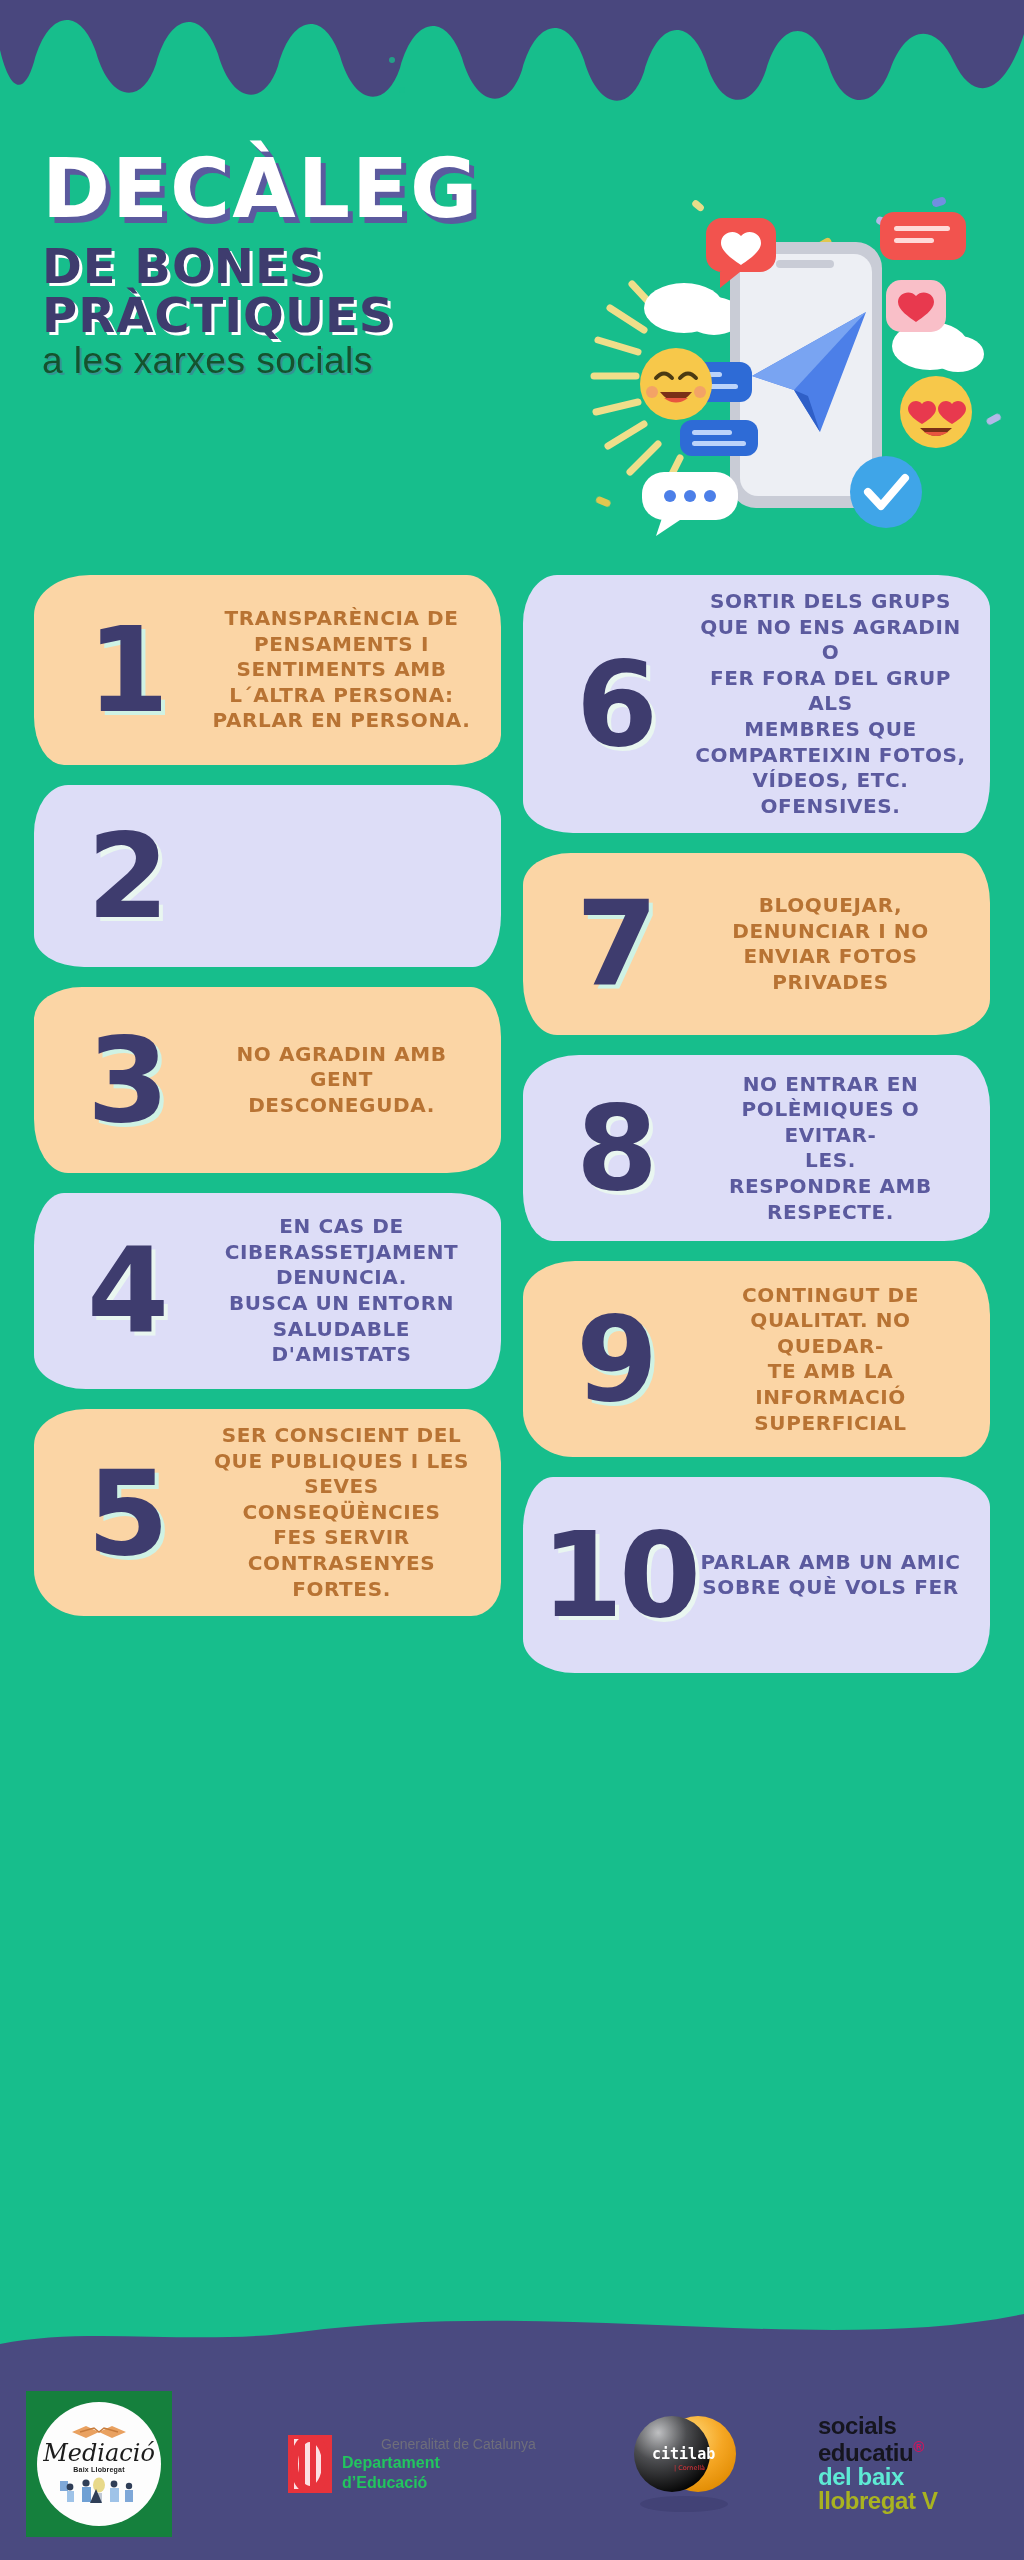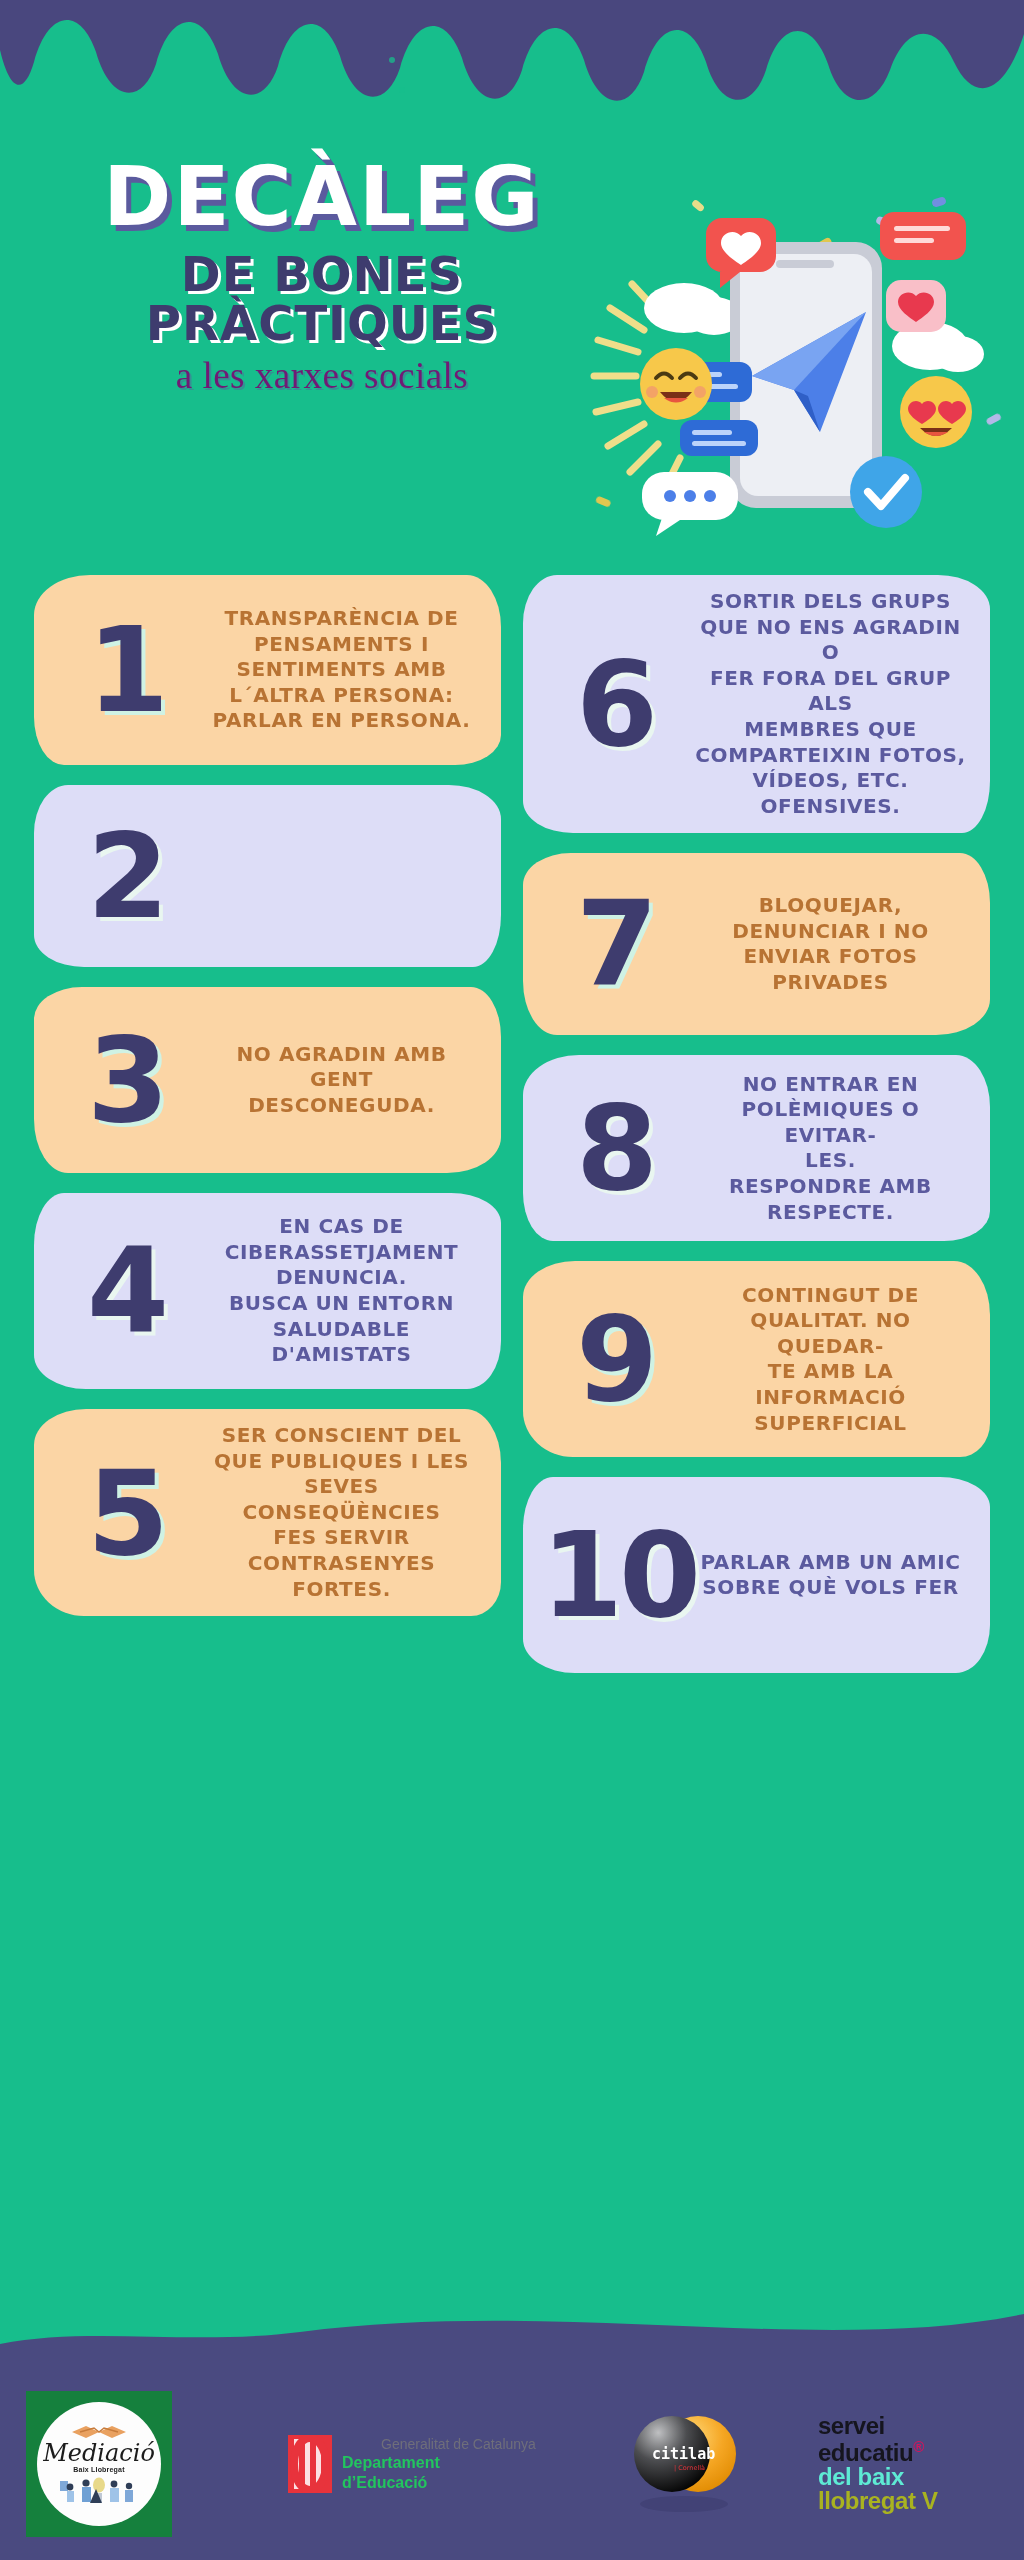--- a/index.html
+++ b/index.html
@@ -10,21 +10,21 @@
     position:relative;
     overflow:hidden;
   }
 
   
   .top-wave { position:absolute; top:0; left:0; width:1024px; height:110px; z-index:3; }
 
   
   .header { position:absolute; top:110px; left:0; width:1024px; height:450px; z-index:4; }
 
-  .title-block { position:absolute; left:42px; top:48px; width:560px;text-align:center; }
+  .title-block { position:absolute; left:42px; top:40px; width:560px; }
 
   .main-title {
     font-size:82px;
     font-weight:bold;
     letter-spacing:2px;
     color:#FFFFFF;
     line-height:0.95;
     text-shadow: 5px 6px 0 #5B5A9E;
     font-family:"DejaVu Sans", sans-serif;
   }
@@ -33,24 +33,24 @@
     font-weight:bold;
     letter-spacing:1px;
     color:#3E3C6E;
     line-height:1.02;
     text-shadow: 3px 3px 0 #FFFFFF;
     font-family:"DejaVu Sans", sans-serif;
   }
   .sub1 { margin-top:14px; }
   .sub3 {
     font-size:37px;
-    color:#701a75;
+    color:#14532d;
     letter-spacing:0.5px;
-    margin-top:6px;
-    font-family:Liberation Serif, serif;
+    margin-top:0;
+    font-family:Liberation Sans, sans-serif;
     text-shadow: 2px 2px 0 rgba(91,90,158,0.45);
   }
 
   
   .hero { position:absolute; right:14px; top:70px; width:430px; height:420px; }
 
   
   .grid {
     position:absolute;
     top:575px; left:0;
@@ -422,18 +422,18 @@
       </defs>
       <circle cx="70" cy="42" r="38" fill="url(#gOrange)"></circle>
       <circle cx="44" cy="42" r="38" fill="url(#gDark)"></circle>
       <text x="24" y="47" font-family="DejaVu Sans Mono, monospace" font-size="15" font-weight="bold" fill="#FFFFFF">citilab</text>
       <text x="46" y="58" font-family="DejaVu Sans, sans-serif" font-size="6.5" fill="#E8333C">| Cornellà</text>
       <ellipse cx="56" cy="92" rx="44" ry="8" fill="#3C3C6E" opacity="0.55"></ellipse>
     </svg>
   </div>
 
   <div class="f-servei">
-    <div class="f-sv1">servei</div>
+    <div class="f-sv1">socials</div>
     <div class="f-sv2"><span>educatiu</span><sup>®</sup></div>
     <div class="f-sv3">del baix</div>
     <div class="f-sv4">llobregat V</div>
   </div>
 </div>
 
 </body></html>

